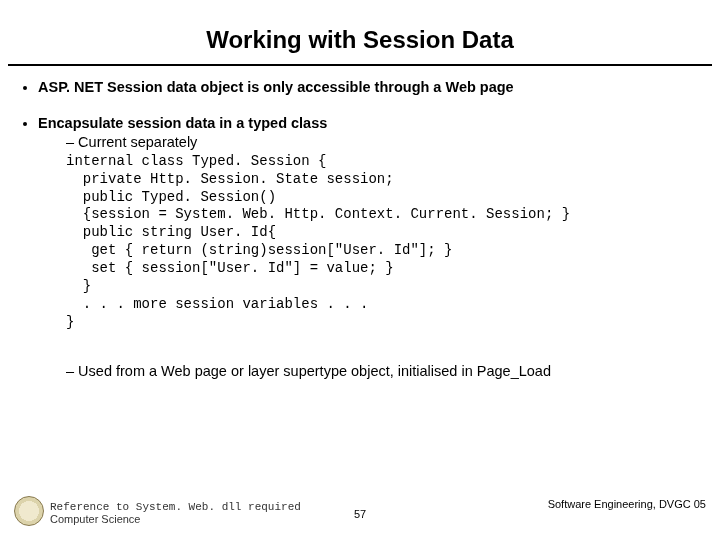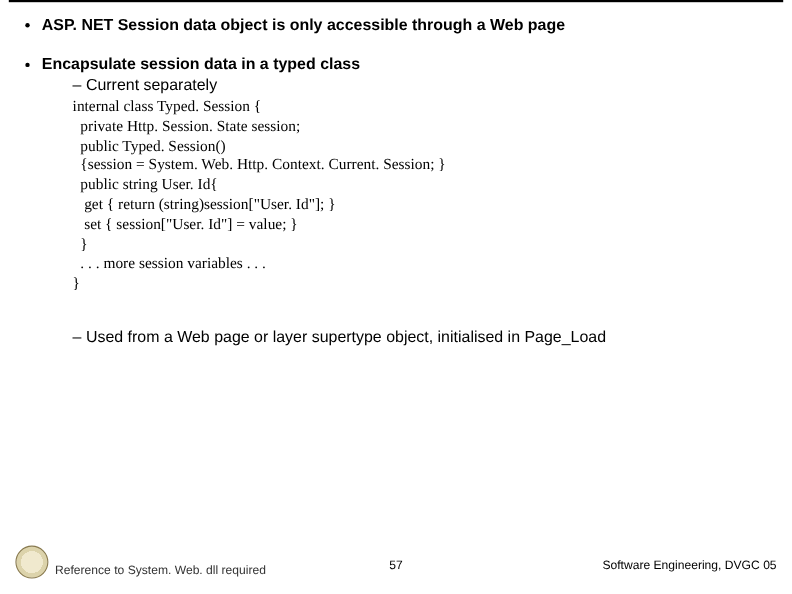--- a/index.html
+++ b/index.html
@@ -44,21 +44,21 @@
     margin-bottom: 16px;
   }
   .bold { font-weight: bold; }
   .sub {
     padding-left: 28px;
   }
   .dash::before {
     content: "– ";
   }
   .code {
-    font-family: Liberation Serif, serif;
+    font-family: Liberation Mono, monospace;
     font-size: 14px;
     white-space: pre;
     padding-left: 28px;
     line-height: 1.28;
   }
   .code-flat {
     font-family: "Courier New", Courier, monospace;
     font-size: 14px;
     white-space: pre;
     line-height: 1.28;
@@ -89,38 +89,40 @@
     background: radial-gradient(circle at 50% 50%, #efe7c9 0 10px, #d9cfa3 10px 15px);
     opacity: 0.9;
     flex-shrink: 0;
   }
   .footer-left-text {
     line-height: 1.15;
     color: #333;
   }
   .footer-left-text .overlay {
     position: relative;
+    font-family: Liberation Mono, monospace;
   }
   .footer-center {
     position: absolute;
     left: 50%;
     transform: translateX(-50%);
     bottom: 6px;
   }
   .footer-right {
     position: absolute;
     right: 14px;
-    bottom: 6px;
+    bottom: 16px;
   }
   .gap-top { margin-top: 30px; }
 </style>
 </head>
 <body>
 
 <div class="slide">
+  <div class="title">Working with Session Data</div>
   <hr class="rule">
 
   <div class="content">
     <ul class="outer">
       <li>
         <span class="bold">ASP. NET Session data object is only accessible through a Web page</span>
       </li>
       <li>
         <span class="bold">Encapsulate session data in a typed class</span>
         <div class="sub dash">Current separately</div>
@@ -138,18 +140,19 @@
         <div class="sub dash gap-top">Used from a Web page or layer supertype object, initialised in Page_Load</div>
       </li>
     </ul>
   </div>
 
   <div class="footer">
     <div class="footer-left">
       <div class="seal"></div>
       <div class="footer-left-text">
         <div class="overlay">Reference to System. Web. dll required</div>
+        <div>Computer Science</div>
       </div>
     </div>
     <div class="footer-center">57</div>
     <div class="footer-right">Software Engineering, DVGC 05</div>
   </div>
 </div>
 
 </body></html>

